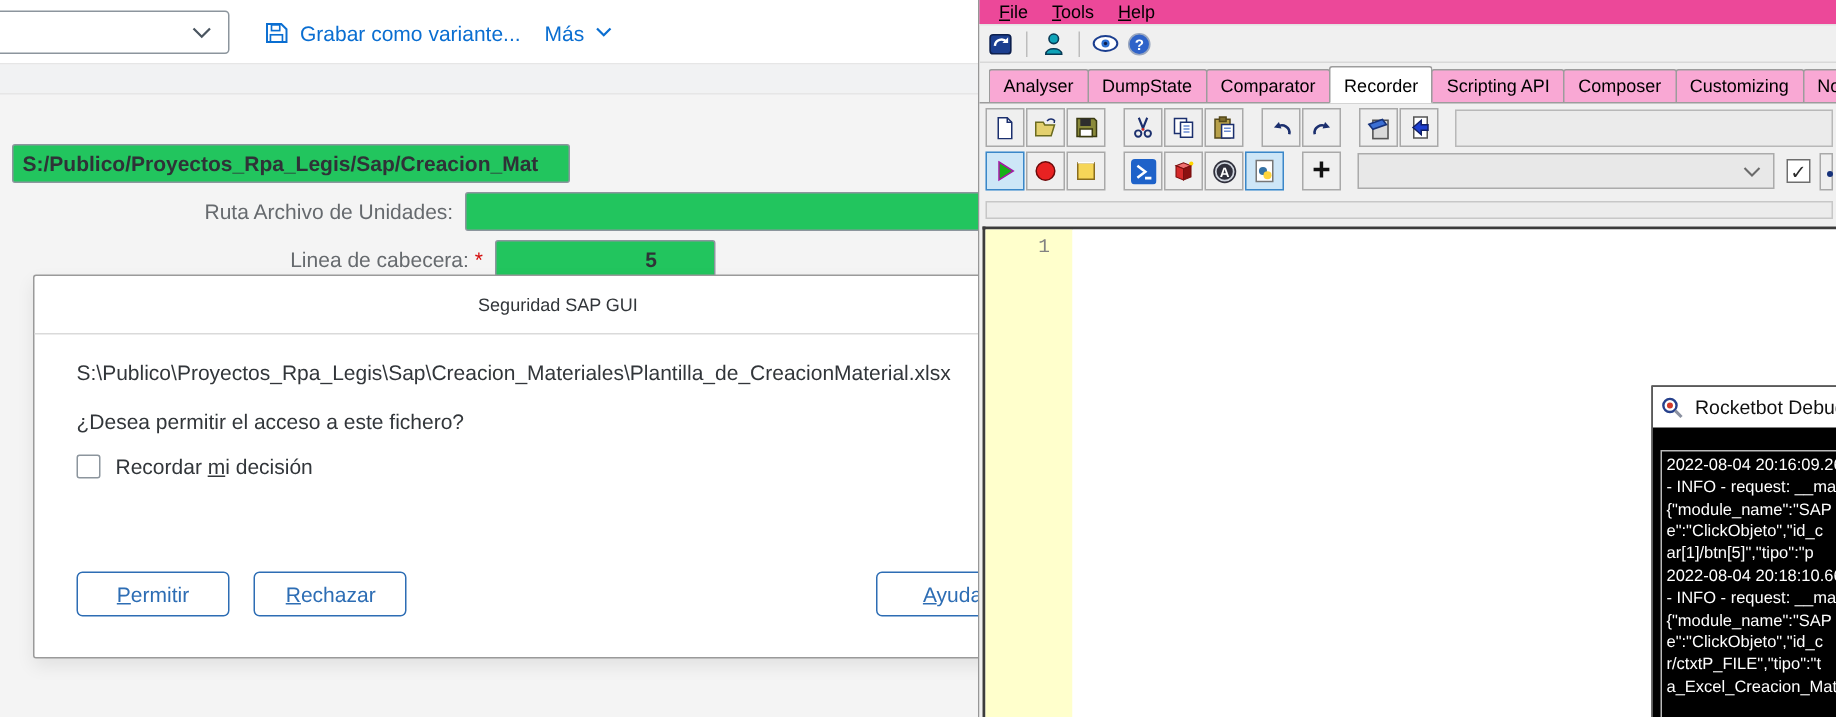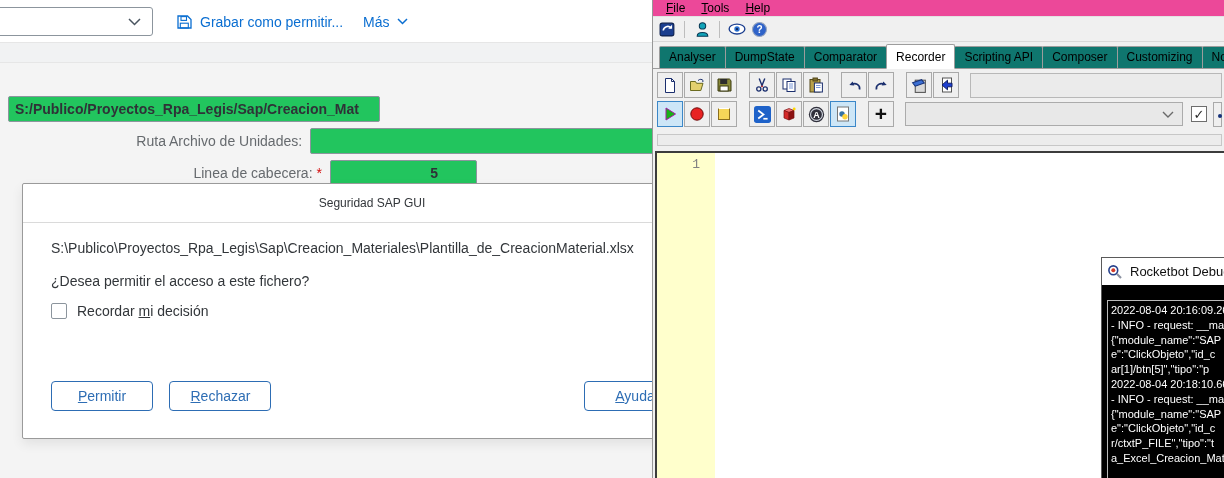--- a/index.html
+++ b/index.html
@@ -43,21 +43,21 @@
   .rec-win { position:absolute; left:652px; top:0; width:572px; height:478px; background:#f0f0f0;
     border-left:1px solid #979797; z-index:3; font-size:12px; color:#000; display:flex; flex-direction:column; }
   .menubar { height:16px; background:#ec4899; display:flex; align-items:flex-end; padding-left:5px; }
   .menu-item { padding:0 8px; line-height:15px; cursor:pointer; }
   .main-toolbar { height:26px; background:#f0f0f0; border-top:1px solid #e2e2e2; border-bottom:1px solid #d8d8d8;
     display:flex; align-items:center; padding-left:5px; gap:4px; }
   .tsep { width:1px; height:17px; background:#bdbdbd; margin:0 4px; }
   .icon18 { width:18px; height:18px; display:inline-flex; align-items:center; justify-content:center; }
 
   .tabstrip { height:26px; display:flex; align-items:flex-end; padding-left:6px; background:#f0f0f0; }
-  .tab { padding:3px 9px 4px; border:1px solid #9c9c9c; border-bottom:none; background:#0f766e;
+  .tab { padding:3px 9px 4px; border:1px solid #9c9c9c; border-bottom:none; background:#f9a8d4;
     margin-right:-1px; border-radius:2px 2px 0 0; position:relative; cursor:pointer; white-space:nowrap; }
   .tab.active { background:#fff; z-index:2; padding-top:5px; margin-bottom:-1px; border-bottom:1px solid #fff; }
 
   .tab-panel { flex:1; border-top:1px solid #9c9c9c; background:#f0f0f0; display:flex; flex-direction:column; overflow:hidden; }
   .tb-row { display:flex; align-items:center; margin:3px 2px 0 4px; }
   .tbtn { width:26px; height:26px; background:#efefef; border:1px solid #a9a9a9; display:flex; align-items:center;
     justify-content:center; margin-right:1px; cursor:pointer; }
   .tbtn.active { background:#cde6f7; border-color:#3b87c8; }
   .ggap { width:11px; }
   .blank-panel { flex:1; height:25px; background:#ebebeb; border:1px solid #b8b8b8; margin-left:10px; }
@@ -95,21 +95,21 @@
         <svg width="13" height="8" viewBox="0 0 13 8">
           <path d="M1 1l5.5 5.5L12 1" fill="none" stroke="#4a5560" stroke-width="1.5"></path>
         </svg>
       </div>
       <div class="sap-action" style="left:176px;">
         <svg width="16" height="16" viewBox="0 0 16 16">
           <path d="M2 2h9.5L15 5.5V14H2z" fill="none" stroke="#0a6ed1" stroke-width="1.3"></path>
           <rect x="5" y="2.6" width="5.5" height="3.8" fill="none" stroke="#0a6ed1" stroke-width="1.1"></rect>
           <rect x="4.3" y="9.2" width="8" height="4.8" fill="none" stroke="#0a6ed1" stroke-width="1.1"></rect>
         </svg>
-        <span>Grabar como permitir...</span>
+        <span>Grabar como variante...</span>
       </div>
       <div class="sap-action" style="left:363px;">
         <span>Más</span>
         <svg width="11" height="7" viewBox="0 0 11 7">
           <path d="M1 1l4.5 4.5L10 1" fill="none" stroke="#0a6ed1" stroke-width="1.5"></path>
         </svg>
       </div>
     </div>
     <div class="sap-band"></div>
 

